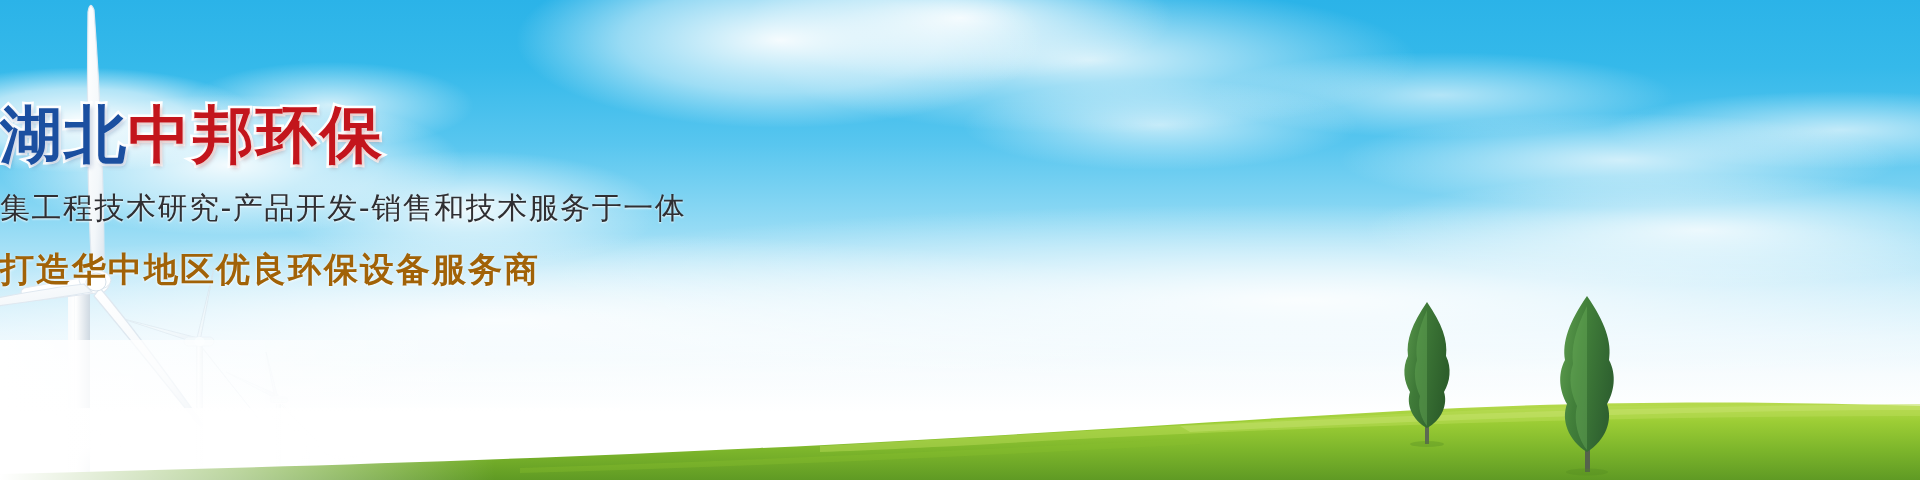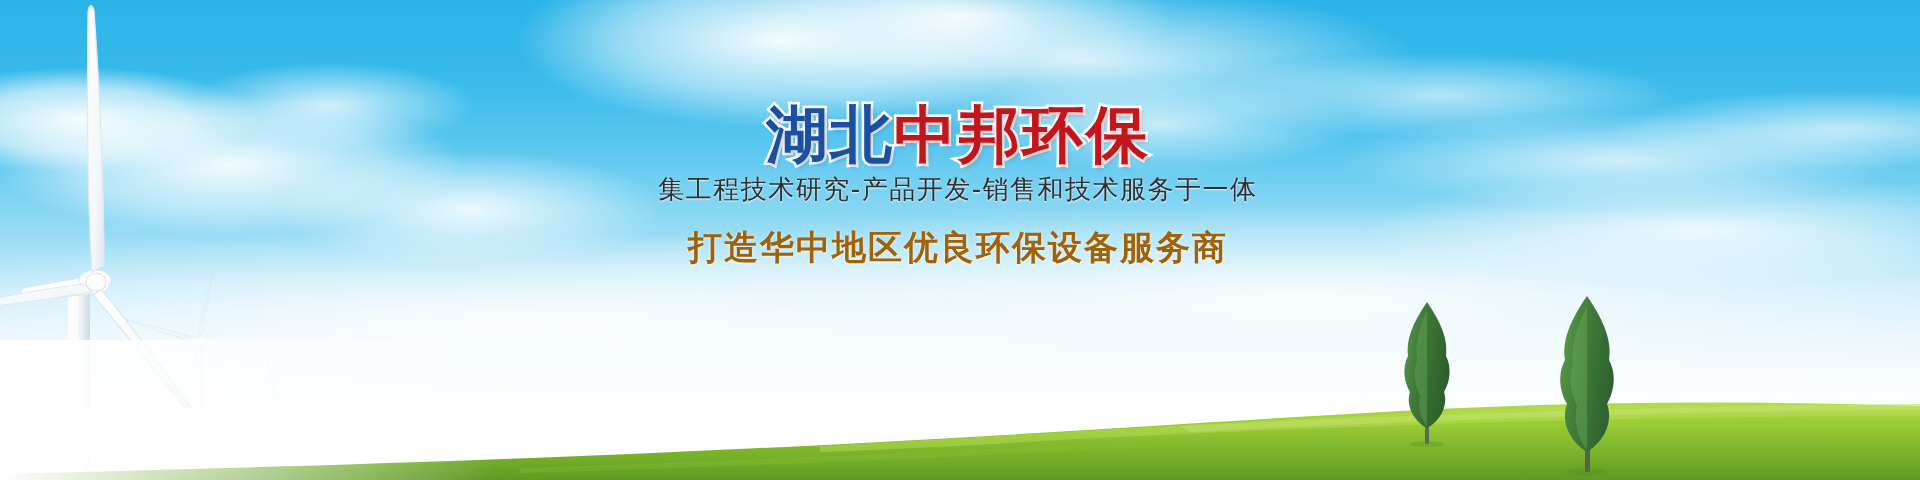--- a/index.html
+++ b/index.html
@@ -92,21 +92,21 @@
     height: 200px;
     pointer-events: none;
   }
   .trees svg { display: block; }
 
   
   .text-block {
     position: absolute;
     left: 0; right: 4px;
     top: 104px;
-    text-align: center;
+    text-align: left;
     z-index: 40;
   }
 
   .headline {
     font-family: "DejaVu Sans", "Liberation Sans", sans-serif;
     font-size: 62px;
     font-weight: bold;
     line-height: 1;
     letter-spacing: 2px;
     white-space: nowrap;
@@ -125,26 +125,26 @@
     color: #c3151c;
     -webkit-text-stroke: 5px #ffffff;
     paint-order: stroke fill;
     text-shadow:
       0 0 1px #ffffff,
       2px 3px 4px rgba(140,40,40,.28);
   }
 
   .subline {
     font-family: "DejaVu Sans", "Liberation Sans", sans-serif;
-    font-size: 26px;
+    font-size: 30px;
     font-weight: 500;
     color: #2f2f33;
     letter-spacing: 1.5px;
     white-space: nowrap;
-    margin: 6px 0 0 0;
+    margin: 22px 0 0 0;
     text-shadow: 0 1px 2px rgba(255,255,255,.9);
   }
 
   .tagline {
     font-family: "DejaVu Sans", "Liberation Sans", sans-serif;
     font-size: 34px;
     font-weight: bold;
     color: #a16207;
     letter-spacing: 2px;
     white-space: nowrap;

